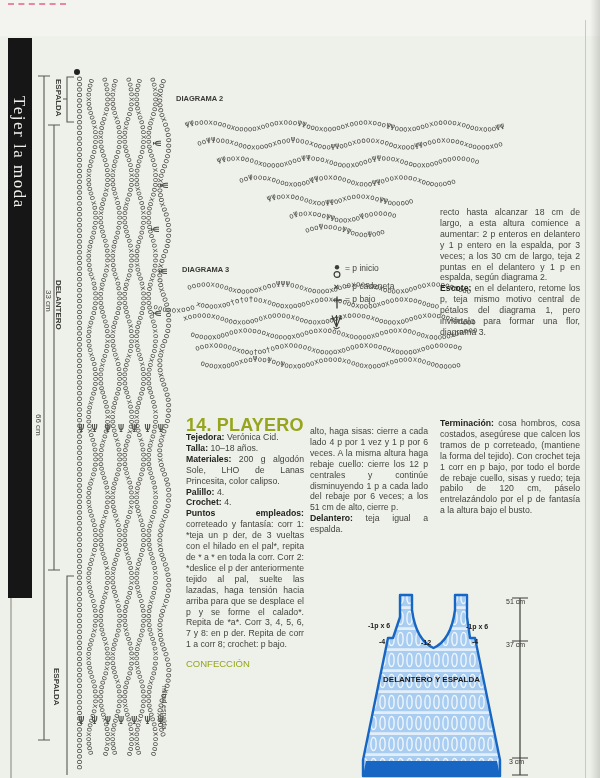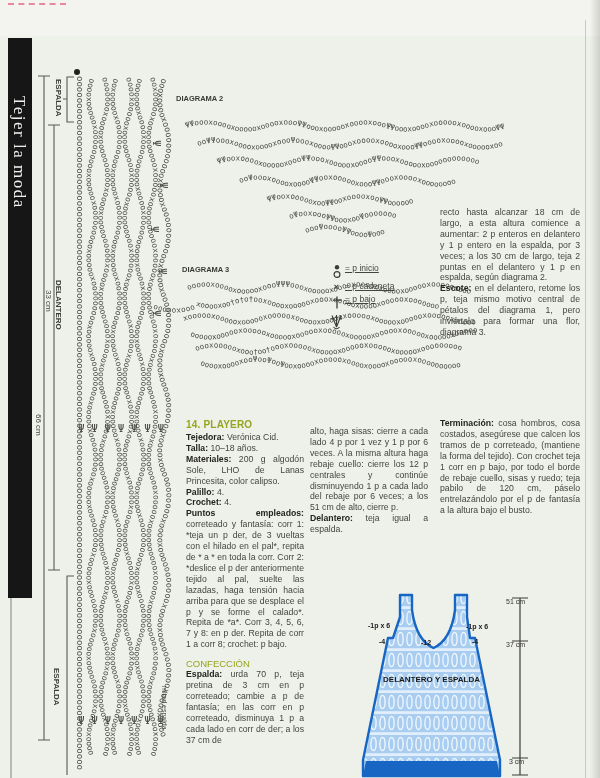--- a/index.html
+++ b/index.html
@@ -16,29 +16,29 @@
         padding-top:58px;display:block;}
   .spine-tail{position:absolute;left:10px;top:598px;width:2px;height:180px;background:#b9b9b3;}
   svg{position:absolute;overflow:visible;}
   .chaintext{font-family:"DejaVu Sans Mono",monospace;fill:#4c4c48;}
   .dlabel{font-family:"Liberation Sans",sans-serif;font-weight:bold;fill:#3a3a36;}
   .mlabel{font-family:"Liberation Sans",sans-serif;fill:#44443f;}
   .txtcol{position:absolute;font-size:8.7px;line-height:10.9px;text-align:justify;color:#45453f;}
   .txtcol p{margin:0;}
   .txtcol b{color:#23231f;}
   .gap{height:8px;}
-  .h-green{color:#96a51d;font-weight:bold;font-size:10px;line-height:14px;margin:0 0 3px 0;
+  .h-green{color:#96a51d;font-weight:bold;font-size:18px;line-height:14px;margin:0 0 3px 0;
         letter-spacing:.2px;}
   .h-green2{color:#96a51d;font-weight:normal;font-size:9.5px;line-height:11px;margin:0;}
   .legend{position:absolute;left:328px;top:264px;width:122px;font-size:8.5px;line-height:9.8px;
         color:#45453f;}
   .legrow{display:flex;align-items:flex-start;margin-bottom:3px;}
   .legicon{width:17px;flex:0 0 17px;text-align:center;color:#3c3c38;}
   .legicon svg{position:static;display:block;margin:0 auto;}
-  .leglabel{flex:1;text-decoration:underline;}
+  .leglabel{flex:1;}
   .xglyph{font-weight:bold;font-size:9px;line-height:10px;}
 </style>
 </head>
 <body>
 
 <div class="page">
   <div class="topstrip"></div>
   <div class="cutline"></div>
   <div class="rightshadow"></div>
   <div class="rightedge"></div>
@@ -172,21 +172,20 @@
   <div class="txtcol" style="left:186px;top:418px;width:118px;height:360px;overflow:hidden;">
     <p class="h-green">14. PLAYERO</p>
     <p><b>Tejedora:</b><span> Verónica Cid.</span></p>
     <p><b>Talla:</b><span> 10–18 años.</span></p>
     <p><b>Materiales:</b><span> 200 g algodón Sole, LHO de Lanas Princesita, color calipso.</span></p>
     <p><b>Palillo:</b><span> 4.</span></p>
     <p><b>Crochet:</b><span> 4.</span></p>
     <p><b>Puntos empleados:</b><span> correteado y fantasía: corr 1: *teja un p der, de 3 vueltas con el hilado en el pal*, repita de * a * en toda la corr. Corr 2: *deslice el p der anteriormente tejido al pal, suelte las lazadas, haga tensión hacia arriba para que se desplace el p y se forme el calado*. Repita de *a*. Corr 3, 4, 5, 6, 7 y 8: en p der. Repita de corr 1 a corr 8; crochet: p bajo.</span></p>
     <div class="gap"></div>
     <p class="h-green2">CONFECCIÓN</p>
-    <p><b>Espalda:</b><span> urda 70 p, teja pretina de 3 cm en p correteado; cambie a p de fantasía; en las corr en p correteado, disminuya 1 p a cada lado en corr de der; a los 37 cm de</span></p>
   </div>
 
   <div class="txtcol" style="left:310px;top:426px;width:118px;">
     <p>alto, haga sisas: cierre a cada lado 4 p por 1 vez y 1 p por 6 veces. A la misma altura haga rebaje cuello: cierre los 12 p centrales y continúe disminuyendo 1 p a cada lado del rebaje por 6 veces; a los 51 cm de alto, cierre p.</p>
     <p><b>Delantero:</b><span> teja igual a espalda.</span></p>
   </div>
 
   <div class="txtcol" style="left:440px;top:418px;width:140px;">
     <p><b>Terminación:</b><span> cosa hombros, cosa costados, asegúrese que calcen los tramos de p correteado, (mantiene la forma del tejido). Con crochet teja 1 corr en p bajo, por todo el borde de rebaje cuello, sisas y ruedo; teja pabilo de 120 cm, páselo entrelazándolo por el p de fantasía a la altura bajo el busto.</span></p>
   </div>

